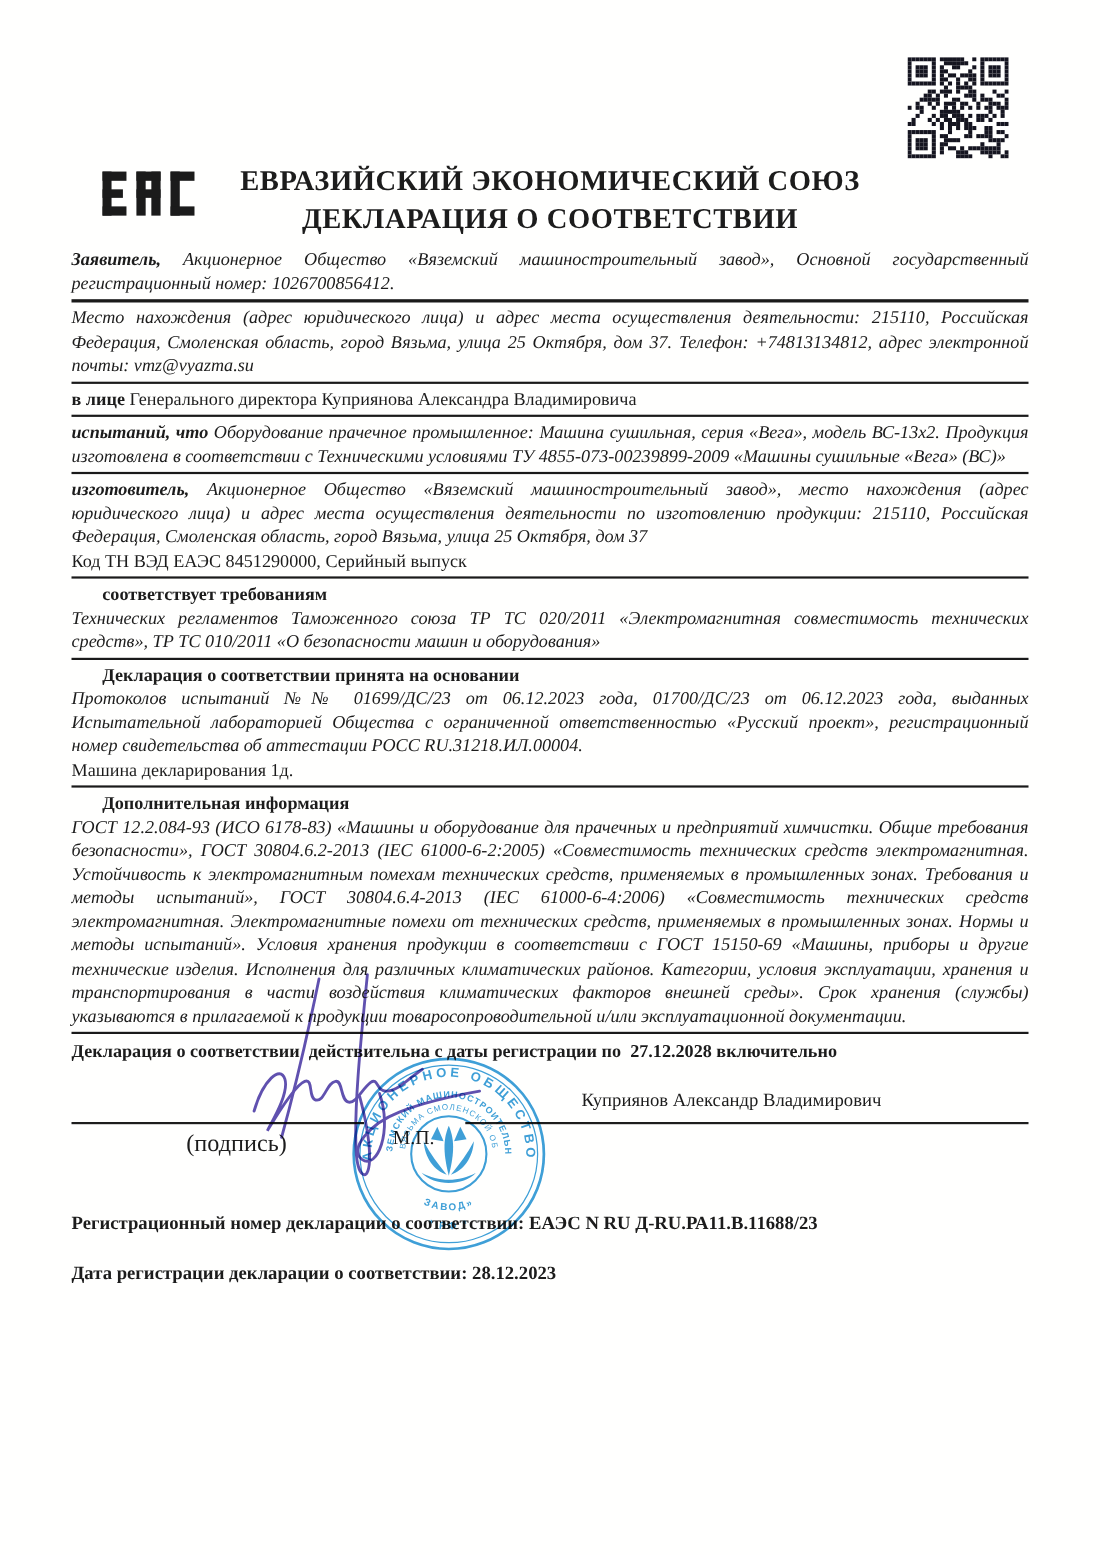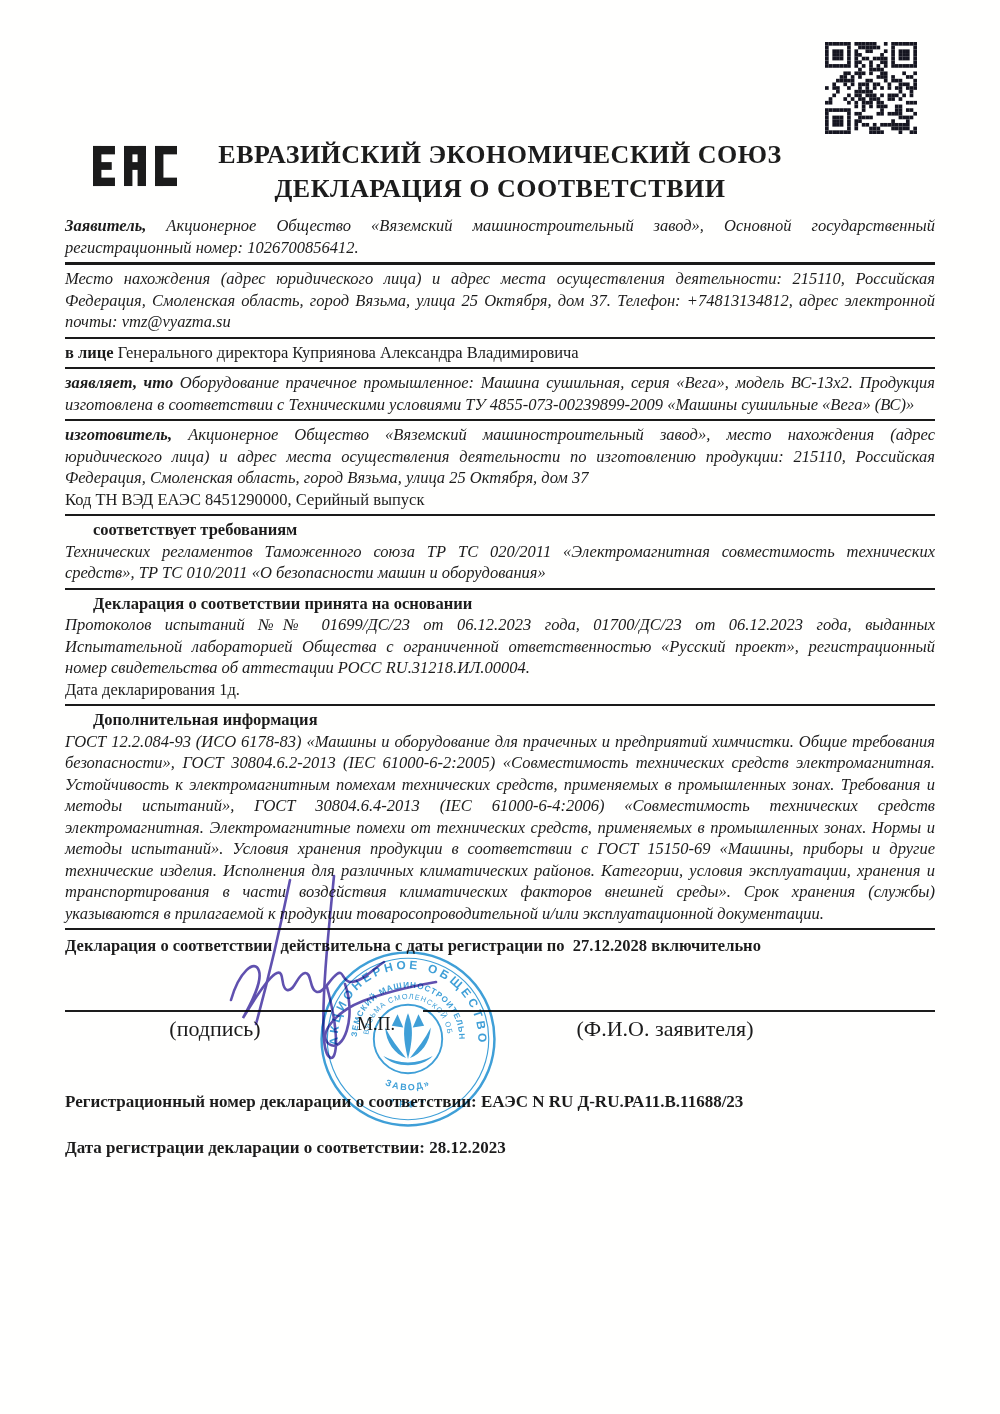--- a/index.html
+++ b/index.html
@@ -1,18 +1,18 @@
 <!DOCTYPE html>
 <html lang="ru"><head>
 <meta charset="utf-8">
 <style>
   html,body{margin:0;padding:0;background:#ffffff;}
   .page{
     position:relative;width:1000px;height:1414px;box-sizing:border-box;
-    background:#fffffe;padding:34px 65px 0 65px;overflow:hidden;
+    background:#fffffe;padding:44px 65px 0 65px;overflow:hidden;
     font-family:"Liberation Serif",serif;color:#1c1c1c;
   }
   
   .header{position:relative;height:178px;}
   .eac{position:absolute;left:28px;top:97px;width:84px;height:70px;}
   .eac rect{fill:#1b1b1b;}
   .qr{position:absolute;right:18px;top:8px;width:92px;height:92px;}
   .qr rect{fill:#151520;}
   .titles{position:absolute;left:0;right:0;top:104px;text-align:center;}
   .title-line{font-size:26px;font-weight:bold;line-height:34px;letter-spacing:.5px;}
@@ -386,54 +386,54 @@
   <div class="sec">
     <p class="jt">Место нахождения (адрес юридического лица) и адрес места осуществления деятельности: 215110, Российская Федерация, Смоленская область, город Вязьма, улица 25 Октября, дом 37. Телефон: +74813134812, адрес электронной почты: vmz@vyazma.su</p>
   </div>
 
   <div class="sec">
     <p><span class="lbl">в лице</span>
     <span>Генерального директора Куприянова Александра Владимировича</span></p>
   </div>
 
   <div class="sec">
-    <p class="jt"><span class="lbl">заявляет, что</span>
+    <p class="jt"><span class="lbl">испытаний, что</span>
     <span>Оборудование прачечное промышленное: Машина сушильная, серия «Вега», модель ВС-13х2. Продукция изготовлена в соответствии с Техническими условиями ТУ 4855-073-00239899-2009 «Машины сушильные «Вега» (ВС)»</span></p>
   </div>
 
   <div class="sec">
     <p class="jt"><span class="lbl">изготовитель,</span>
     <span>Акционерное Общество «Вяземский машиностроительный завод», место нахождения (адрес юридического лица) и адрес места осуществления деятельности по изготовлению продукции: 215110, Российская Федерация, Смоленская область, город Вязьма, улица 25 Октября, дом 37</span></p>
     <p>Код ТН ВЭД ЕАЭС 8451290000, Серийный выпуск</p>
   </div>
 
   <div class="sec">
     <p class="hdr">соответствует требованиям</p>
     <p class="jt">Технических регламентов Таможенного союза ТР ТС 020/2011 «Электромагнитная совместимость технических средств», ТР ТС 010/2011 «О безопасности машин и оборудования»</p>
   </div>
 
   <div class="sec">
     <p class="hdr">Декларация о соответствии принята на основании</p>
     <p class="jt">Протоколов испытаний №№ 01699/ДС/23 от 06.12.2023 года, 01700/ДС/23 от 06.12.2023 года, выданных Испытательной лабораторией Общества с ограниченной ответственностью «Русский проект», регистрационный номер свидетельства об аттестации РОСС RU.31218.ИЛ.00004.</p>
-    <p>Дата декларирования 1д.</p>
+    <p>Машина декларирования 1д.</p>
   </div>
 
   <div class="sec">
     <p class="hdr">Дополнительная информация</p>
     <p class="jt">ГОСТ 12.2.084-93 (ИСО 6178-83) «Машины и оборудование для прачечных и предприятий химчистки. Общие требования безопасности», ГОСТ 30804.6.2-2013 (IEC 61000-6-2:2005) «Совместимость технических средств электромагнитная. Устойчивость к электромагнитным помехам технических средств, применяемых в промышленных зонах. Требования и методы испытаний», ГОСТ 30804.6.4-2013 (IEC 61000-6-4:2006) «Совместимость технических средств электромагнитная. Электромагнитные помехи от технических средств, применяемых в промышленных зонах. Нормы и методы испытаний». Условия хранения продукции в соответствии с ГОСТ 15150-69 «Машины, приборы и другие технические изделия. Исполнения для различных климатических районов. Категории, условия эксплуатации, хранения и транспортирования в части воздействия климатических факторов внешней среды». Срок хранения (службы) указываются в прилагаемой к продукции товаросопроводительной и/или эксплуатационной документации.</p>
   </div>
 
   <div class="validity">Декларация о соответствии  действительна с даты регистрации по  27.12.2028 включительно</div>
 
   <div class="sig-area">
     <div class="sig-line left"></div>
     <div class="sig-line right"></div>
     <div class="sig-cap cap-podpis">(подпись)</div>
     <div class="sig-cap cap-mp">М.П.</div>
-    <div class="sig-cap cap-fio">(Ф.И.О. заявителя)</div>
+    <div class="sig-cap cap-name">Куприянов Александр Владимирович</div>
 
     <svg class="stamp" viewBox="0 0 200 200" aria-hidden="true">
       <defs>
         <path id="arcOT" d="M27.1,112.9 A74,74 0 1 1 172.9,112.9"></path>
         <path id="arcMT" d="M46,100 A54,54 0 1 1 154,100"></path>
         <path id="arcIT" d="M58.6,92.7 A42,42 0 0 1 141.4,92.7"></path>
         <path id="arcMB" d="M49.3,118.5 A54,54 0 0 0 150.7,118.5"></path>
         <path id="arcOB" d="M44.8,146.3 A72,72 0 0 0 155.2,146.3"></path>
       </defs>
       <g fill="none" stroke="#2e97d5">

